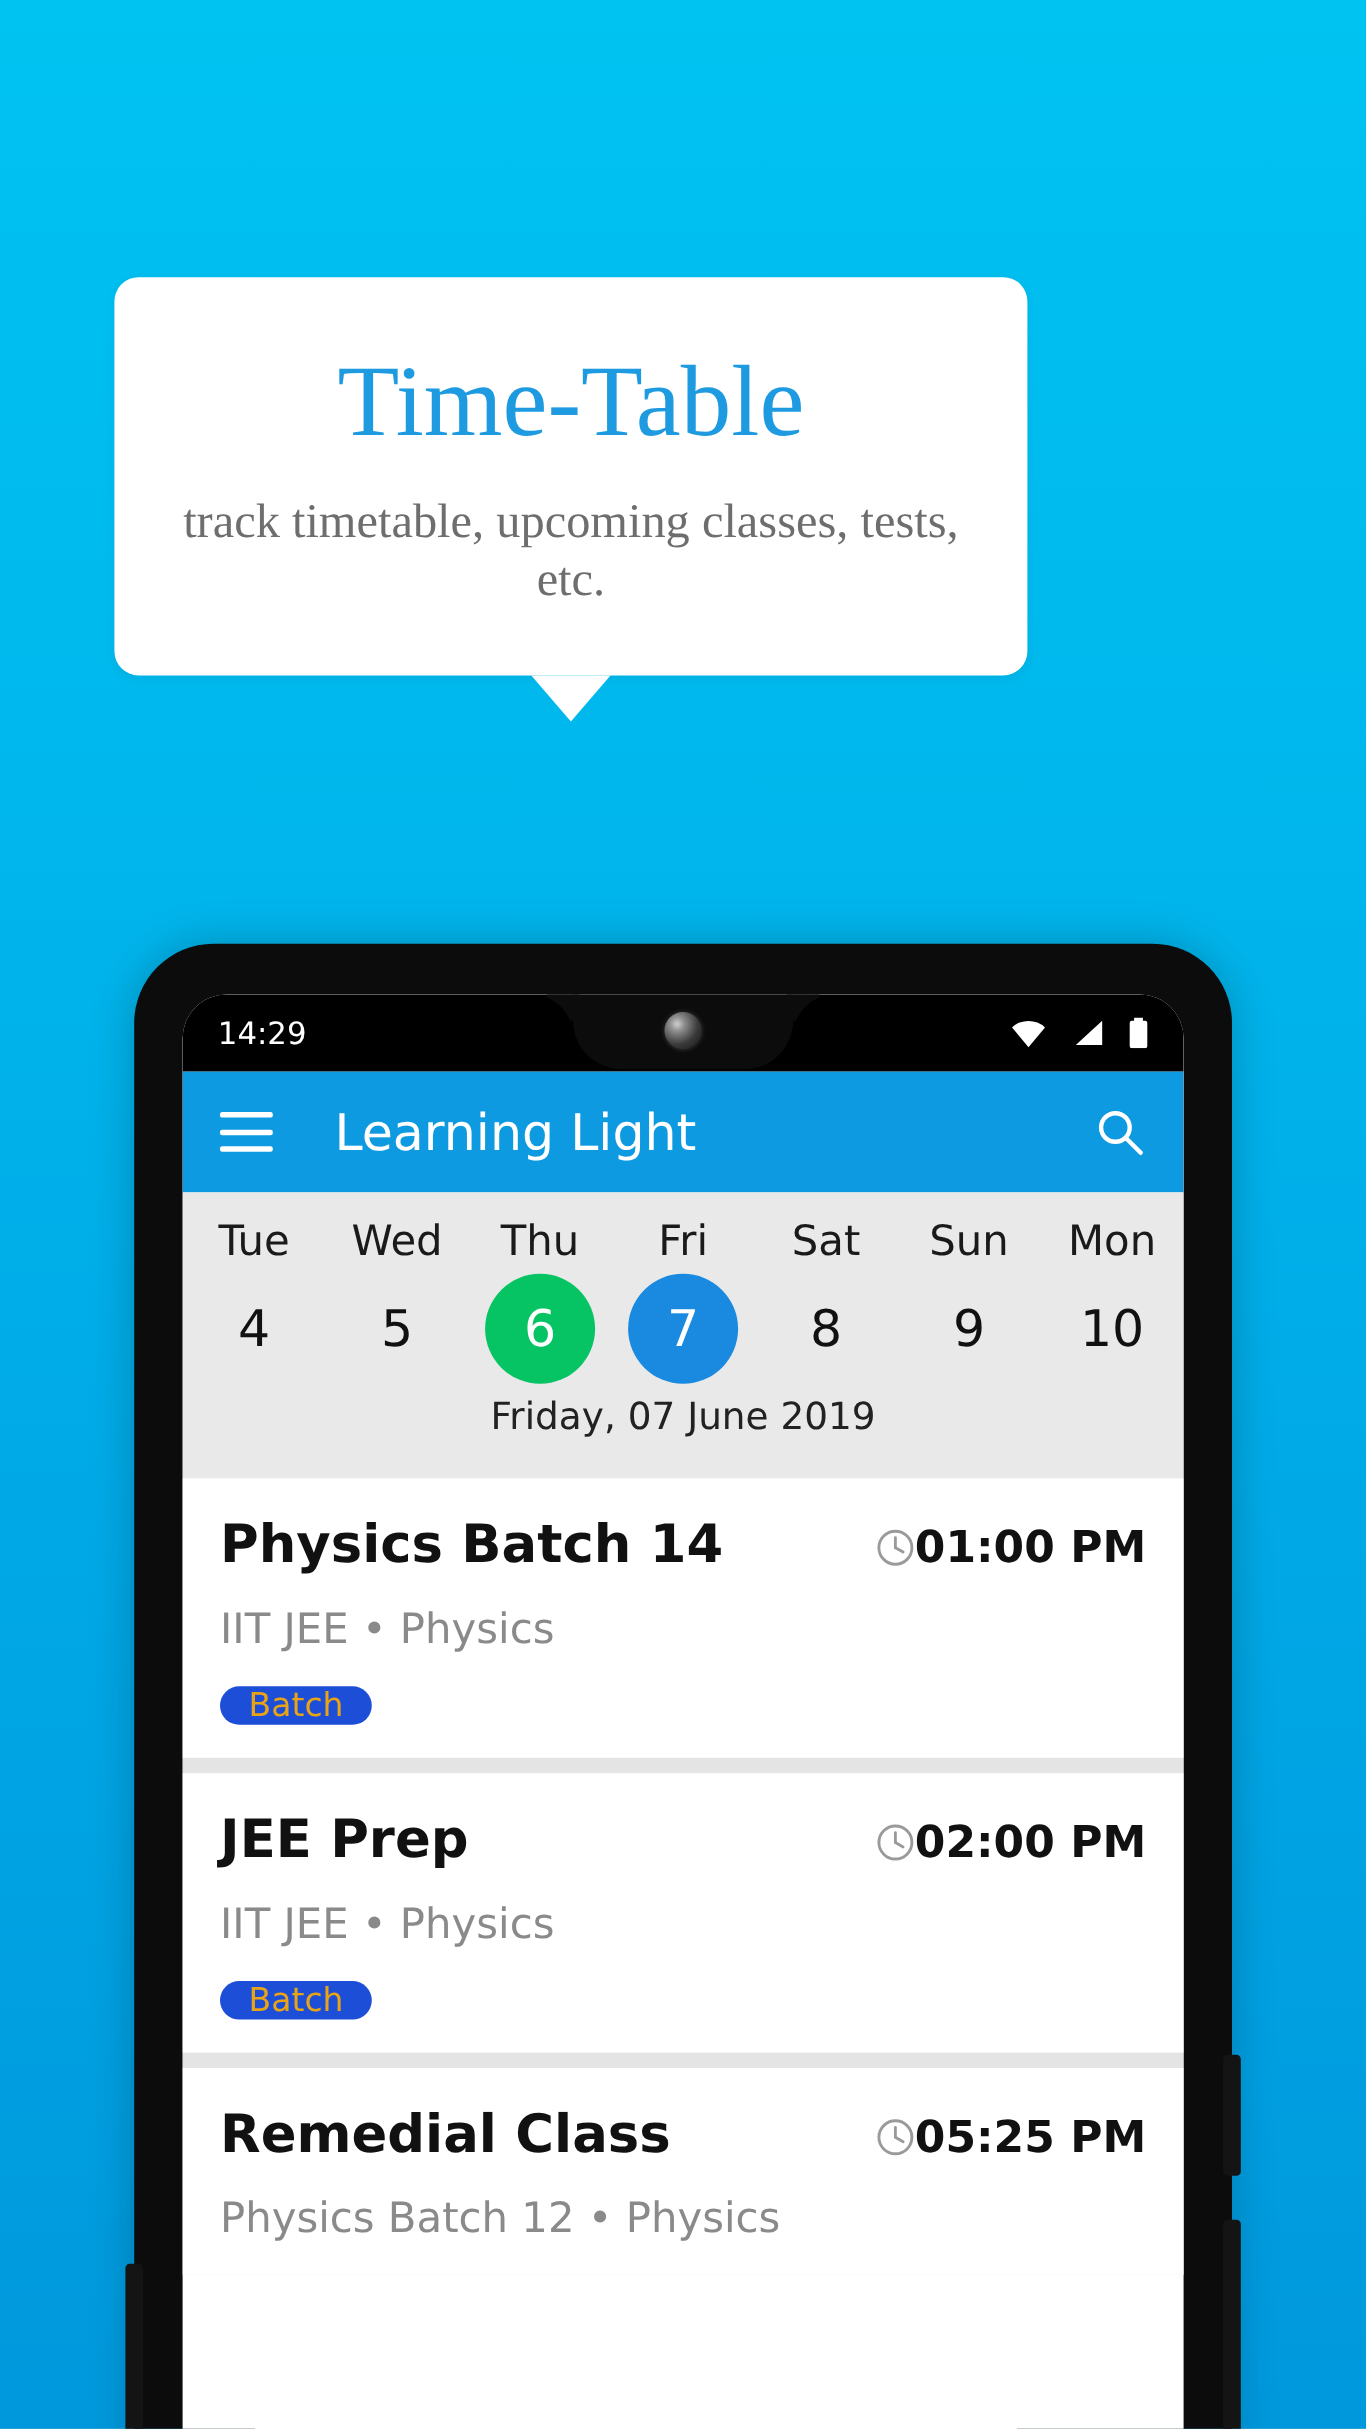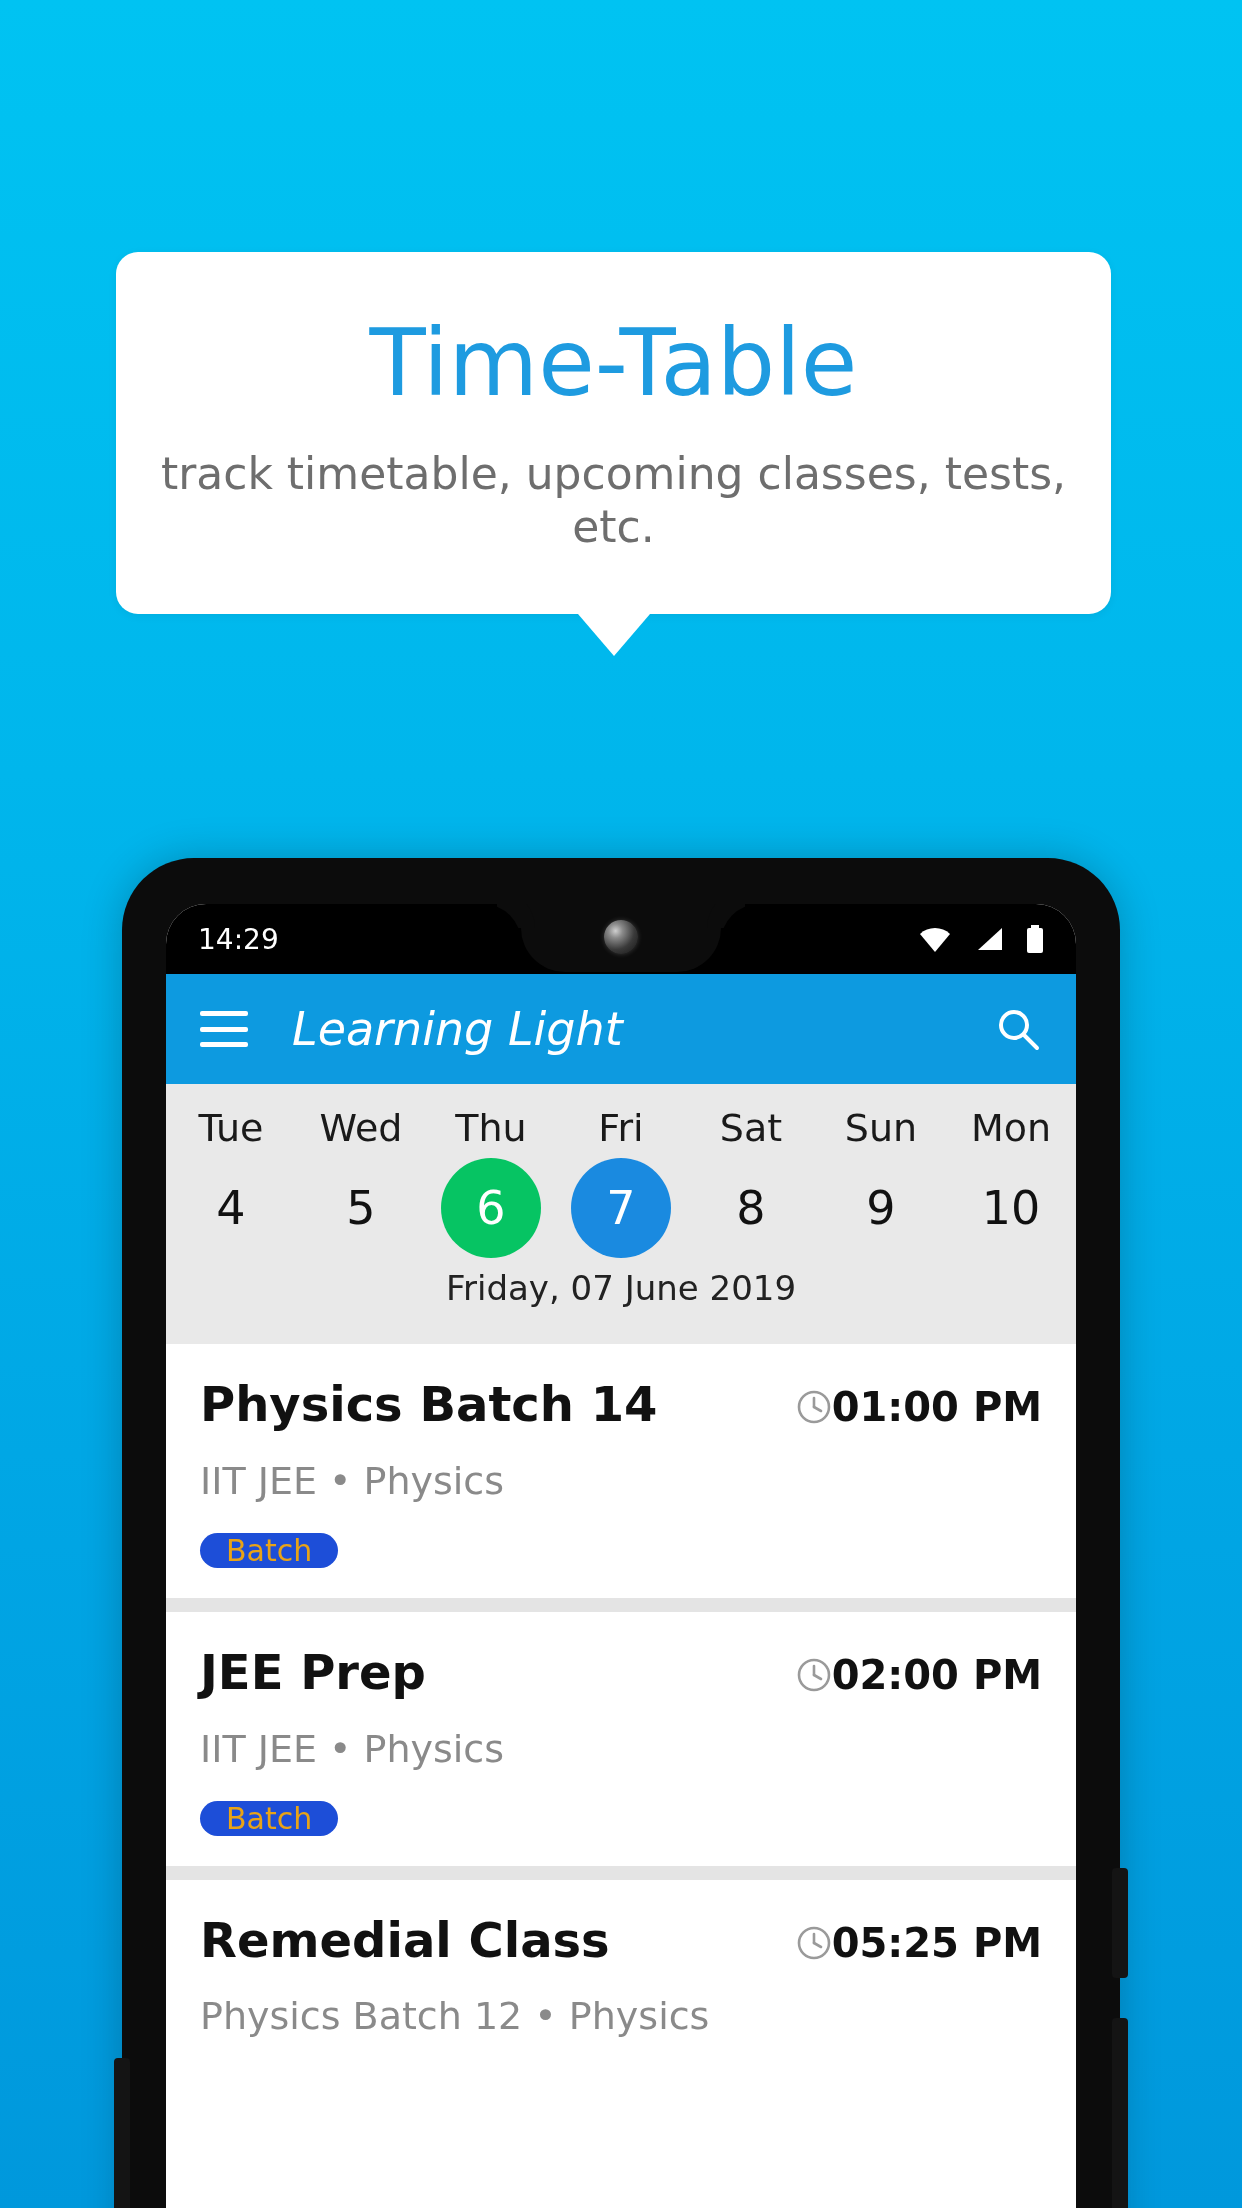--- a/index.html
+++ b/index.html
@@ -5,21 +5,21 @@
   * { margin:0; padding:0; box-sizing:border-box; }
   html,body { width:1242px; height:2208px; }
   body {
     font-family:"DejaVu Sans", sans-serif;
     background: linear-gradient(180deg,#00C3F2 0%,#00B6EC 35%,#00A5E4 70%,#0098DC 100%);
     overflow:hidden;
     position:relative;
   }
 
   
-  .bubble-wrap { position:absolute; left:116px; top:252px; width:995px; }
+  .bubble-wrap { position:absolute; left:104px; top:252px; width:830px;font-family:Liberation Serif, serif; }
   .bubble {
     background:#ffffff;
     border-radius:22px;
     padding:66px 40px 60px 40px;
     text-align:center;
     box-shadow:0 2px 10px rgba(0,0,0,0.06);
   }
   .bubble-title {
     font-size:92px;
     line-height:1.0;
@@ -122,21 +122,21 @@
   
   .appbar {
     height:110px;
     background:#0D9AE0;
     display:flex; align-items:center;
     padding:0 34px;
   }
   .hamburger { width:48px; height:36px; display:flex; flex-direction:column; justify-content:space-between; cursor:pointer; }
   .hamburger span { display:block; height:5px; background:#fff; border-radius:2px; }
   .appbar-title {
-    color:#ffffff; font-size:46px; margin-left:44px; font-weight:400;font-style:italic;
+    color:#ffffff; font-size:46px; margin-left:56px; font-weight:400;
   }
   .search-icon { margin-left:auto; width:48px; height:48px; }
 
   
   .datestrip { background:#E9E9E9; padding:12px 0 10px 0; }
   .days-row, .nums-row {
     display:flex; align-items:center;justify-content:center;
   }
   .day-cell { flex:1 1 0; text-align:center; }
   .day-label { font-size:38px; color:#1a1a1a; padding:10px 0 4px 0; }

